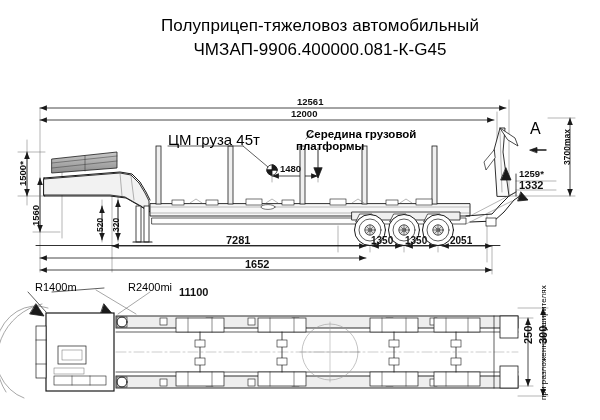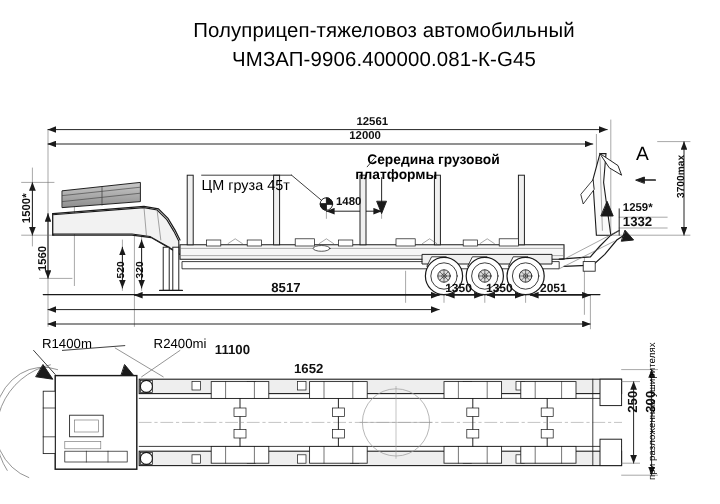--- a/index.html
+++ b/index.html
@@ -370,34 +370,34 @@
   <div class="dim vert rot90" style="left:18px;top:186px;">1500*</div>
   <div class="dim vert rot90" style="left:31px;top:226px;">1560</div>
   <div class="dim sm vert rot90" style="left:95px;top:232px;">520</div>
   <div class="dim sm vert rot90" style="left:111px;top:232px;">320</div>
 
   <div class="dim" style="left:280px;top:164px;">1480</div>
 
   <div class="dim" style="left:519px;top:169px;text-align:right;">1259*</div>
   <div class="dim" style="left:519px;top:180px;font-size:11px;">1332</div>
 
-  <div class="dim" style="left:226px;top:235px;font-size:11px;">8517</div>
+  <div class="dim" style="left:226px;top:235px;font-size:11px;">7281</div>
   <div class="dim" style="left:371px;top:236px;font-size:10px;">1350</div>
   <div class="dim" style="left:405px;top:236px;font-size:10px;">1350</div>
   <div class="dim" style="left:450px;top:236px;font-size:10px;">2051</div>
   <div class="dim" style="left:179px;top:247px;font-size:11px;margin-top:40px;">11100</div>
-  <div class="dim" style="left:245px;top:259px;font-size:11px;margin-top:44px;">1652</div>
+  <div class="dim" style="left:245px;top:259px;font-size:11px;">1652</div>
 
   <div class="lbl" style="left:35px;top:281px;font-size:11px;">R1400m</div>
   <div class="lbl" style="left:128px;top:281px;font-size:11px;text-align:center;">R2400mi</div>
 
   <div class="dim vert rot90" style="left:523px;top:344px;font-size:11px;">250</div>
   <div class="dim vert rot90" style="left:538px;top:344px;font-size:11px;">300</div>
 
-  <div class="lbl" style="left:168px;top:148px;font-size:12px;">ЦМ груза 45т</div>
+  <div class="lbl" style="left:168px;top:134px;font-size:15px;">ЦМ груза 45т</div>
   <div class="lbl" style="left:306px;top:128px;font-size:11.5px;font-weight:700;">Середина грузовой</div>
   <div class="lbl" style="left:296px;top:140px;font-size:11.5px;font-weight:700;">платформы</div>
   <div class="lbl" style="left:530px;top:123px;font-size:16px;">A</div>
 
   <div class="lbl vert rot90" style="left:538px;top:400px;font-size:8px;letter-spacing:.1px;">при разложенных уширителях</div>
 
 
 </div>
 
 </body></html>

